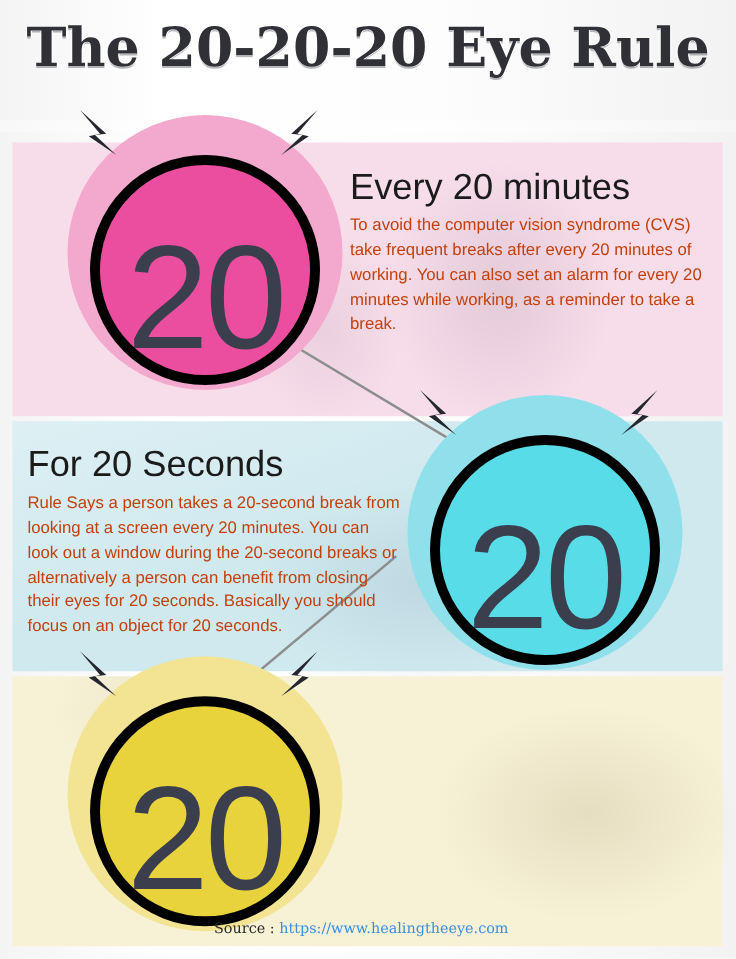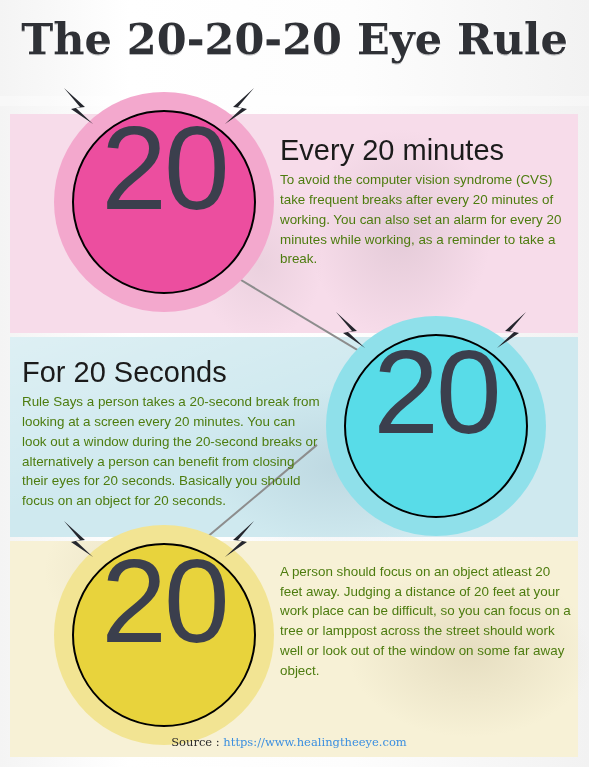--- a/index.html
+++ b/index.html
@@ -106,28 +106,28 @@
     border-radius: 50%;
   }
   .badge .halo {
     position: absolute;
     inset: 0;
     border-radius: 50%;
   }
   .badge .disc {
     position: absolute;
     left: 18px;
-    top: 18px;
+    top: 32px;
     width: 184px;
     height: 184px;
     border-radius: 50%;
-    border: 2px solid #000000;
+    border: 8px solid #000000;
     box-sizing: border-box;
     display: flex;
-    align-items: flex-start;
+    align-items: flex-end;
     justify-content: center;
   }
   .badge .num {
     font-family: "Liberation Sans", sans-serif;
     font-weight: 400;
     font-size: 118px;
     line-height: 1;
     color: #3b3f4d;
     letter-spacing: -3px;
     transform: translateY(-3px);
@@ -170,21 +170,21 @@
     font-weight: 400;
     font-size: 29px;
     line-height: 1.12;
     color: #1b1b1b;
   }
   .textblock p {
     margin: 0;
     font-family: "Liberation Sans", sans-serif;
     font-size: 13.4px;
     line-height: 1.47;
-    color: #4d7c0f;
+    color: #c2410c;
   }
 
   .block-1 { left: 280px; top: 134px; width: 288px; }
   .block-2 { left: 22px;  top: 356px; width: 300px; }
   .block-3 { left: 280px; top: 562px; width: 292px; }
 
   
   .source {
     position: absolute;
     left: 0;
@@ -277,20 +277,19 @@
     <h2>Every 20 minutes</h2>
     <p>To avoid the computer vision syndrome (CVS) take frequent breaks after every 20 minutes of working. You can also set an alarm for every 20 minutes while working, as a reminder to take a break.</p>
   </div>
 
   <div class="textblock block-2">
     <h2>For 20 Seconds</h2>
     <p>Rule Says a person takes a 20-second break from looking at a screen every 20 minutes. You can look out a window during the 20-second breaks or alternatively a person can benefit from closing their eyes for 20 seconds. Basically you should focus on an object for 20 seconds.</p>
   </div>
 
   <div class="textblock block-3">
-    <p>A person should focus on an object atleast 20 feet away. Judging a distance of 20 feet at your work place can be difficult, so you can focus on a tree or lamppost across the street should work well or look out of the window on some far away object.</p>
   </div>
 
   <div class="source">
     <span class="src-label">Source</span><span class="src-sep"> : </span><span class="src-url">https://www.healingtheeye.com</span>
   </div>
 
 </div>
 
 </body></html>

